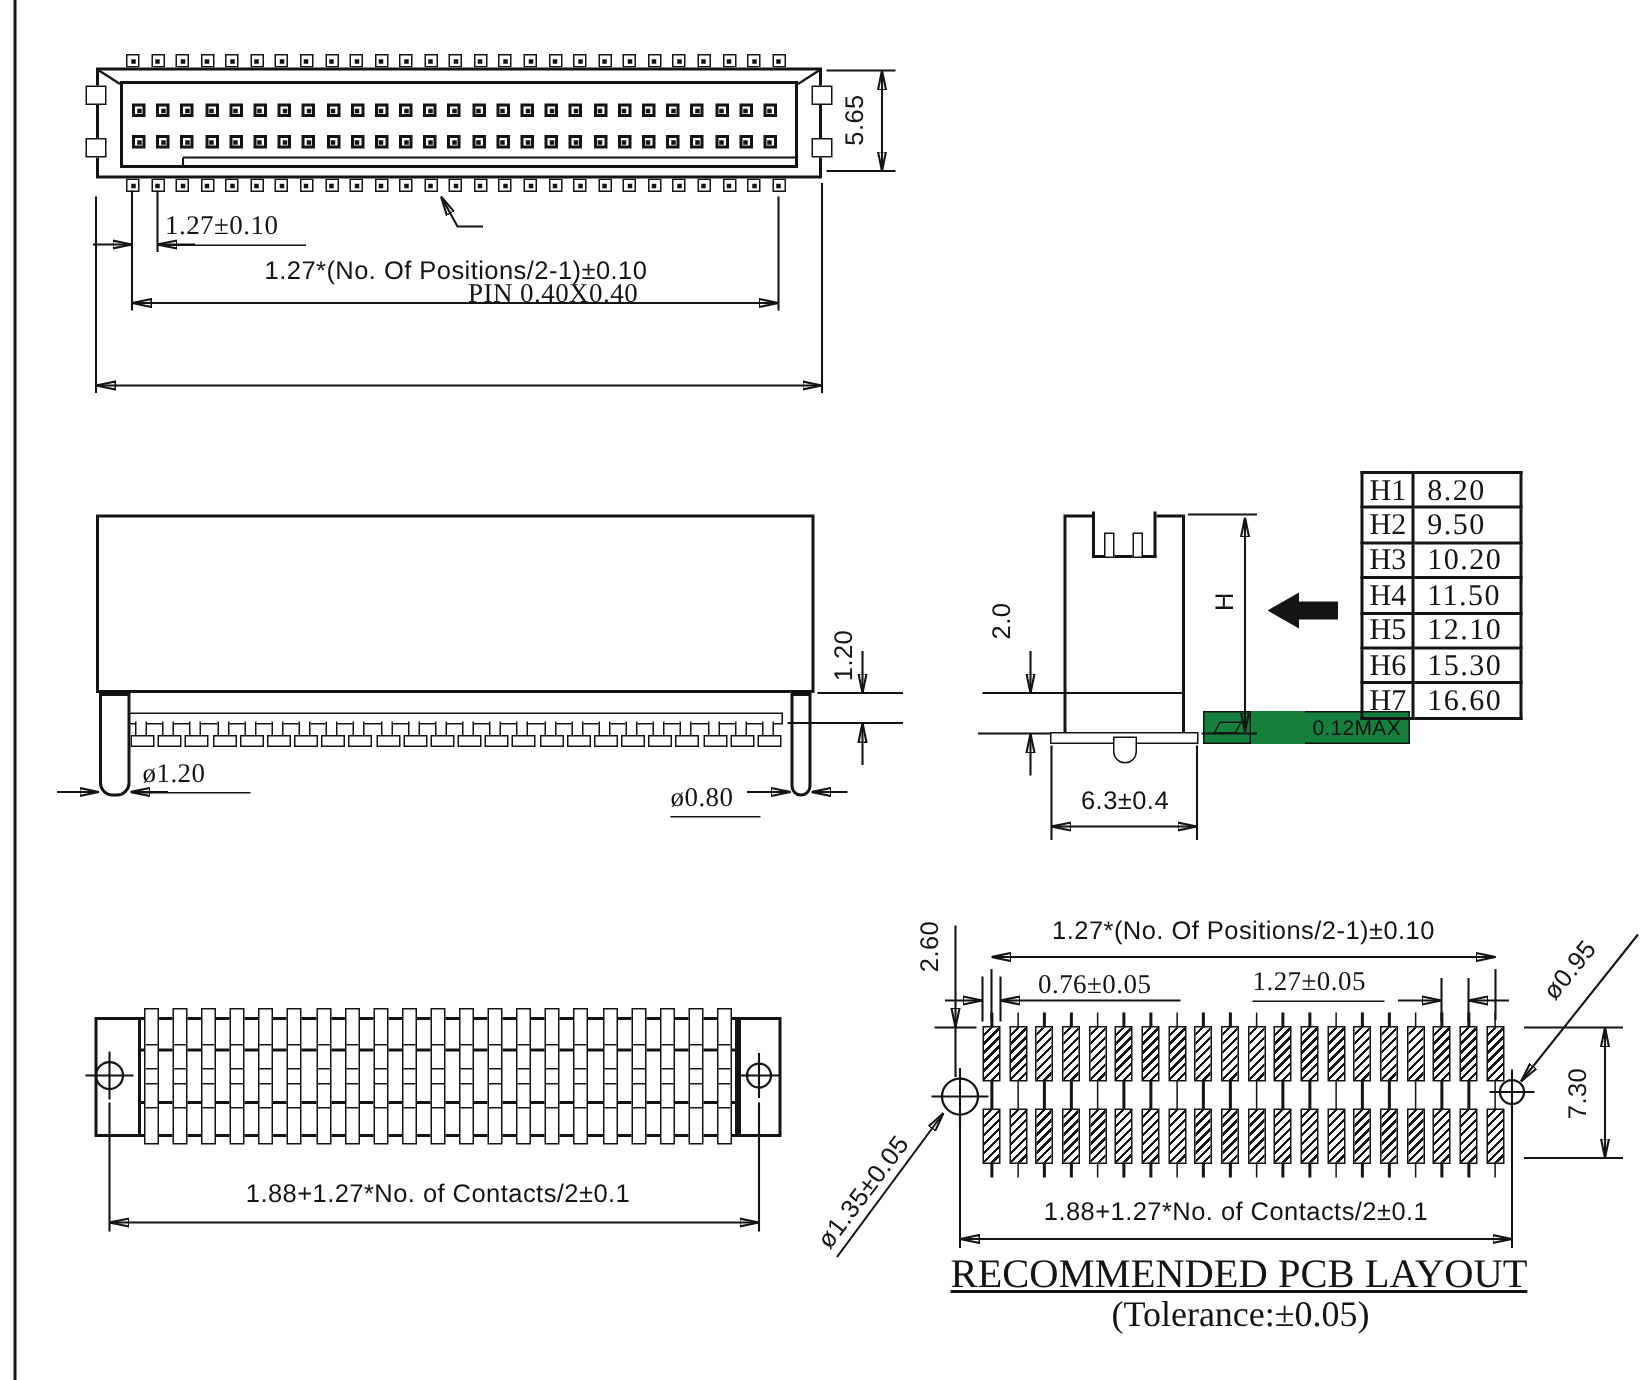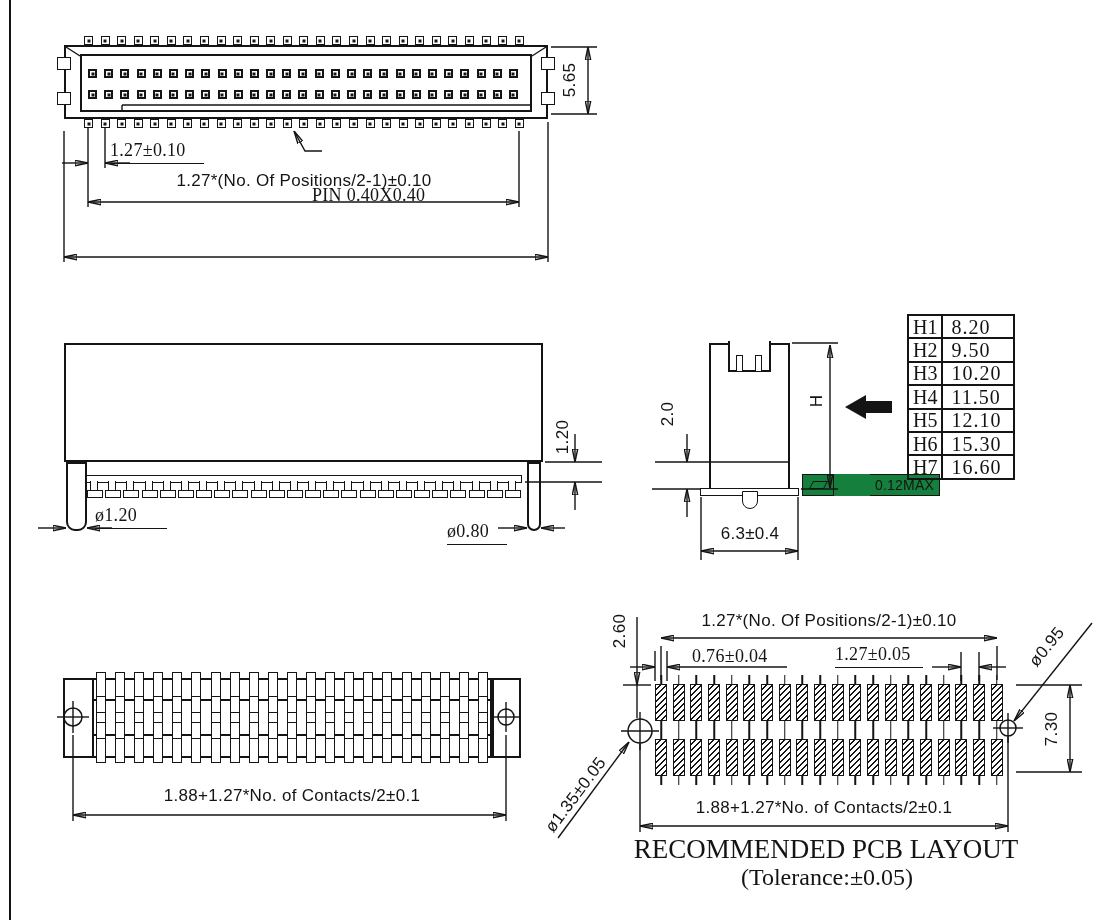--- a/index.html
+++ b/index.html
@@ -462,22 +462,22 @@
   <div class="dim u" style="left:95px;top:505px;padding-right:30px;">ø1.20</div>
   <div class="dim u" style="left:447px;top:505px;padding-right:18px;margin-top:16px;">ø0.80</div>
 
   <div class="vtext" style="left:668px;top:414px;">2.0</div>
   <div class="vtext" style="left:817px;top:401px;">H</div>
   <div class="dimc" style="left:750px;top:524px;">6.3±0.4</div>
 
   <div class="dimc" style="left:292px;top:786px;">1.88+1.27*No. of Contacts/2±0.1</div>
 
   <div class="dimc" style="left:829px;top:611px;">1.27*(No. Of Positions/2-1)±0.10</div>
-  <div class="dim" style="left:692px;top:646px;">0.76±0.04</div>
+  <div class="dim" style="left:692px;top:646px;">0.76±0.05</div>
   <div class="dim u" style="left:835px;top:644px;padding-right:12px;">1.27±0.05</div>
   <div class="vtext" style="left:620px;top:631px;">2.60</div>
   <div class="vtext" style="left:1052px;top:729px;">7.30</div>
   <div class="dtext" style="left:1047px;top:647px;transform:translate(-50%,-50%) rotate(-51deg);">ø0.95</div>
   <div class="dtext" style="left:576px;top:795px;transform:translate(-50%,-50%) rotate(-53deg);">ø1.35±0.05</div>
   <div class="dimc" style="left:824px;top:798px;">1.88+1.27*No. of Contacts/2±0.1</div>
-  <div class="serif" style="left:826px;top:834px;font-size:27px;">RECOMMENDED PCB LAYOUT</div>
+  <div class="serif" style="left:826px;top:834px;font-size:27px;text-decoration:underline;">RECOMMENDED PCB LAYOUT</div>
   <div class="serif" style="left:827px;top:864px;font-size:24px;">(Tolerance:±0.05)</div>
 </div>
 
 </body></html>

